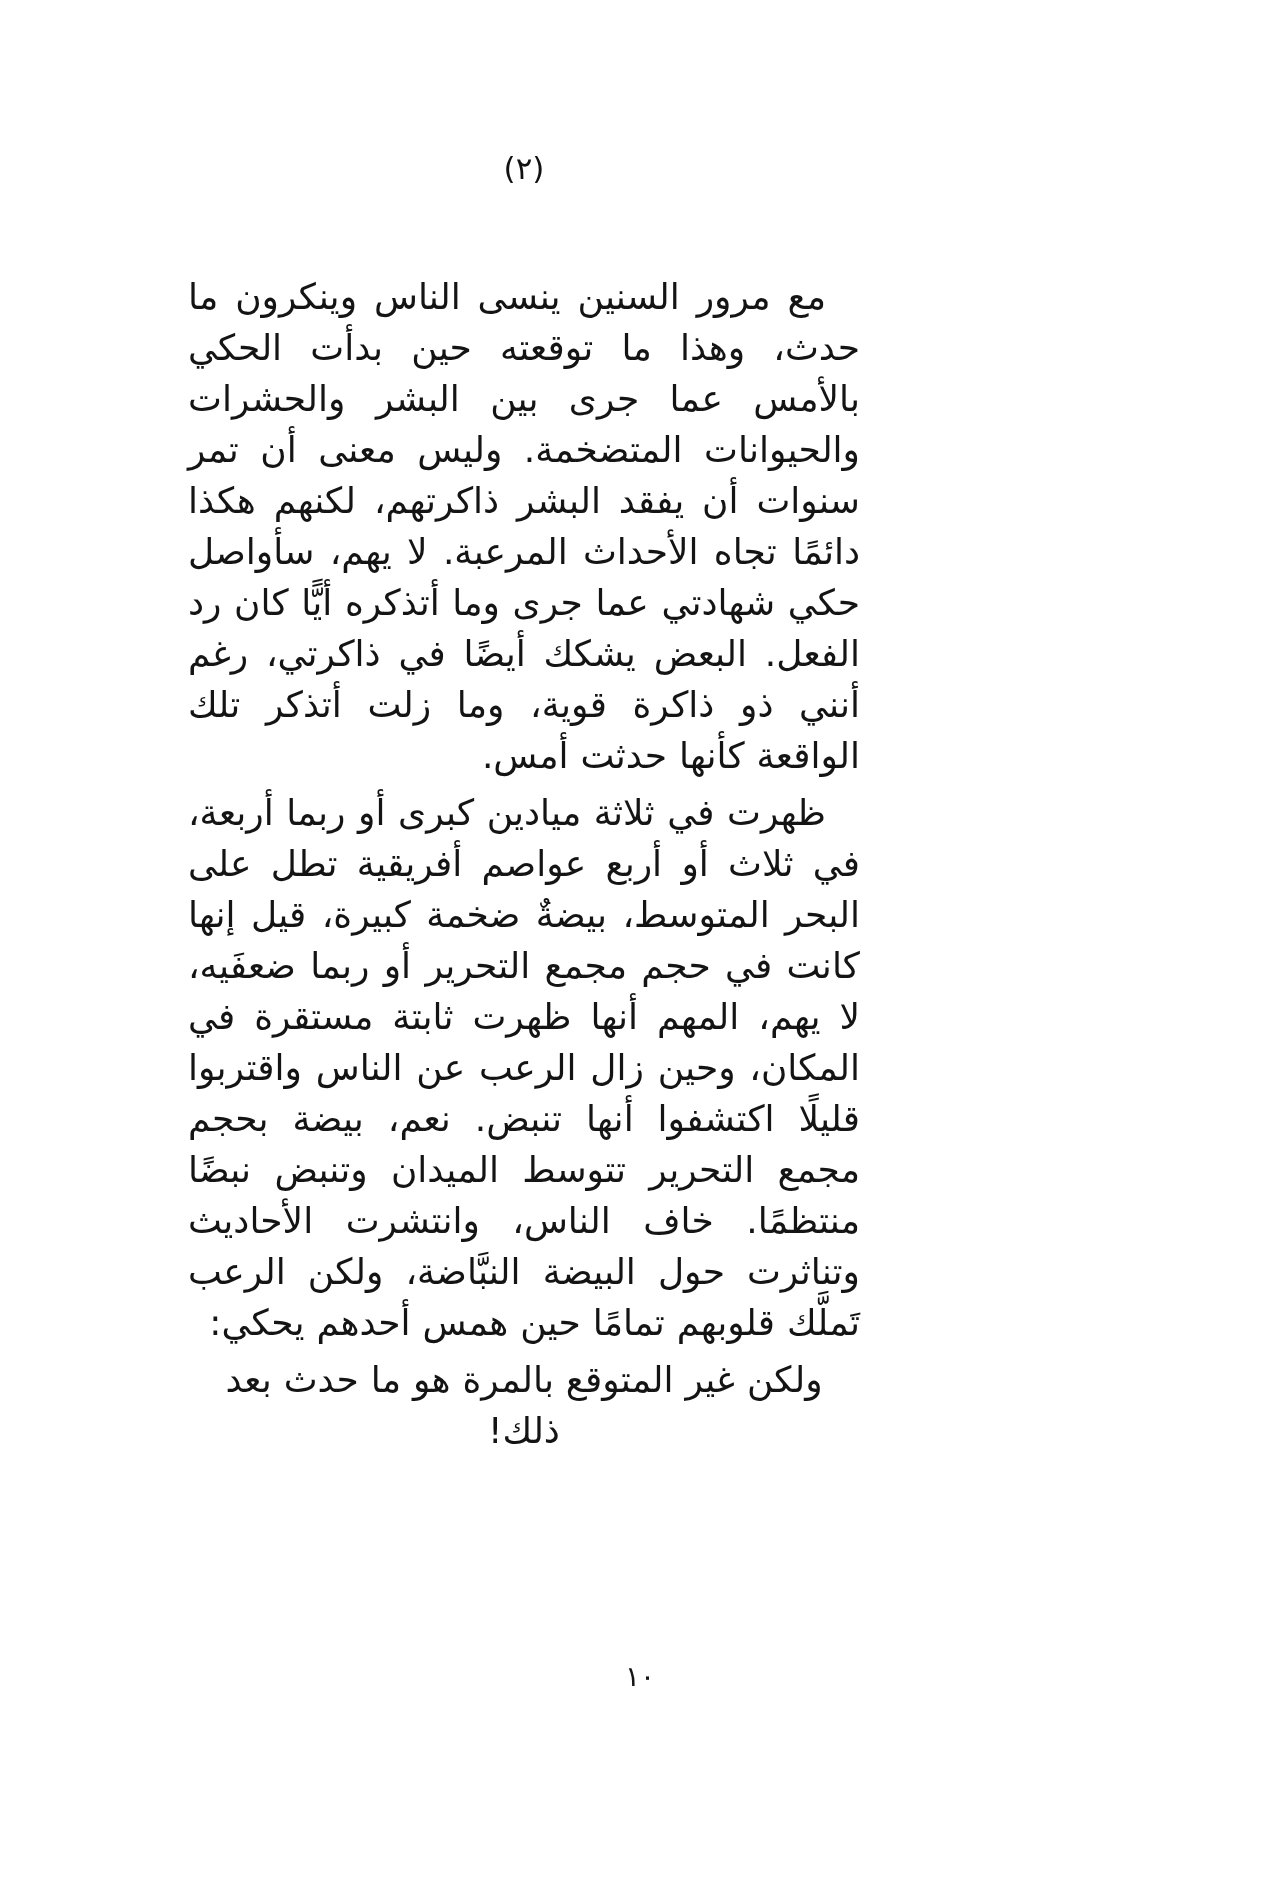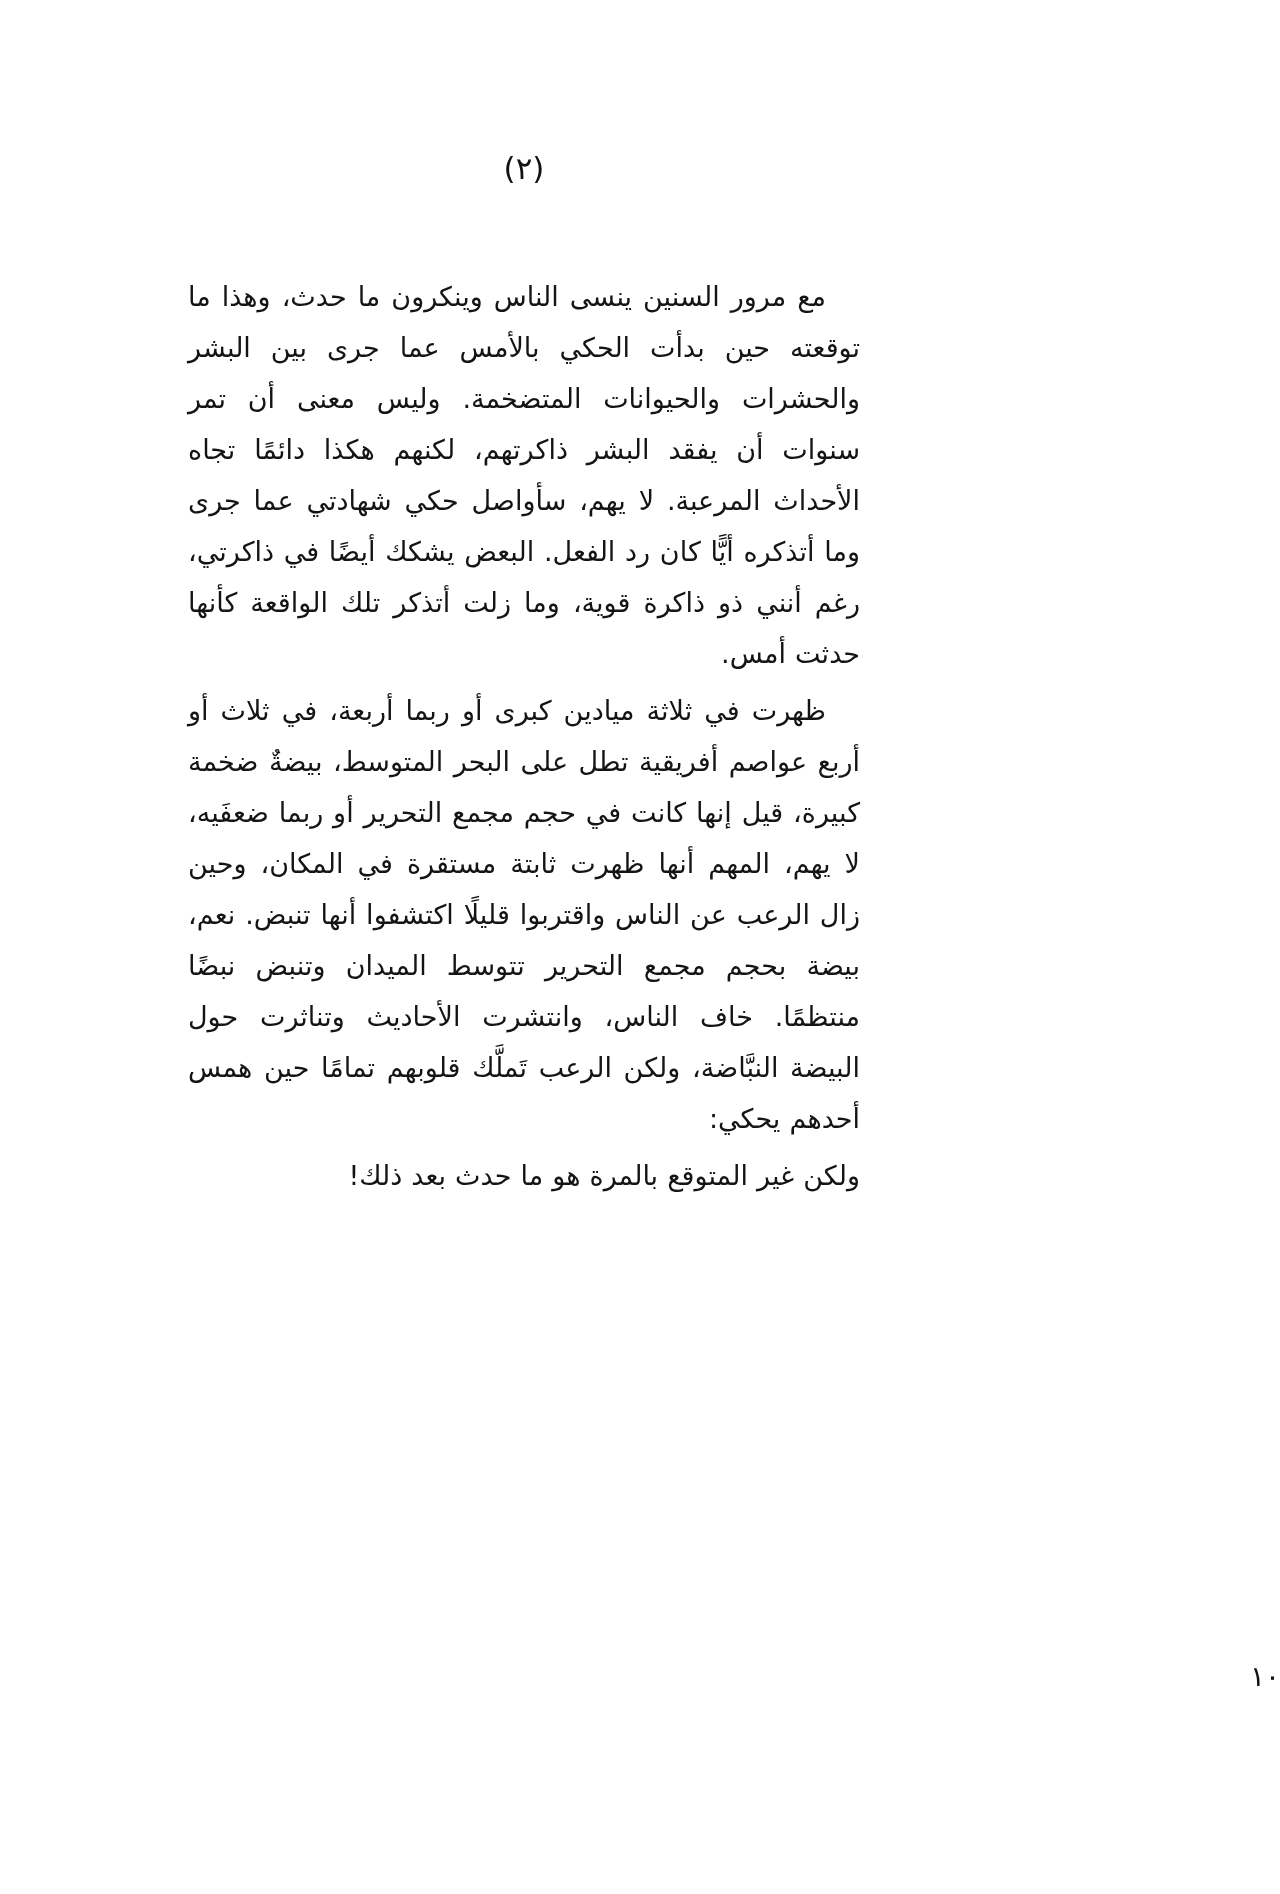--- a/index.html
+++ b/index.html
@@ -40,47 +40,49 @@
     font-size: 31px;
     line-height: 1.2;
     color: #111111;
     margin: 0 0 84px 0;
     letter-spacing: 0.5px;
   }
 
   
   .para {
     font-family: "DejaVu Sans", sans-serif;
-    font-size: 27px;
+    font-size: 36px;
     line-height: 51px;
     color: #141414;
     margin: 0 0 6px 0;
     text-indent: 34px;
     text-align: justify;
     word-spacing: 0.5px;
   }
 
   
   .para.dialogue {
     text-indent: 0;
     margin-top: 6px;
   }
 
   
   .para.closing {
     text-indent: 0;
+    text-align: center;
     margin-top: 0;
   }
 
   
   .folio {
     position: absolute;
     top: 1660px;
     left: 0;
     right: 0;
+    text-align: center;
     font-family: Liberation Sans, sans-serif;
     font-size: 28px;
     color: #141414;
     letter-spacing: 1px;
   }
 </style>
 </head>
 <body>
 
 <div class="page">

